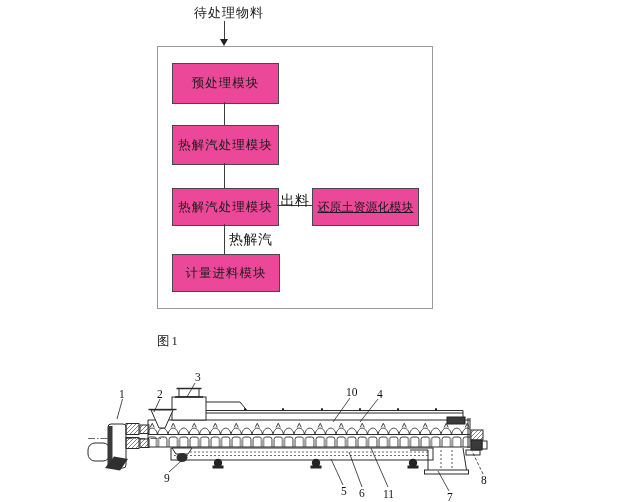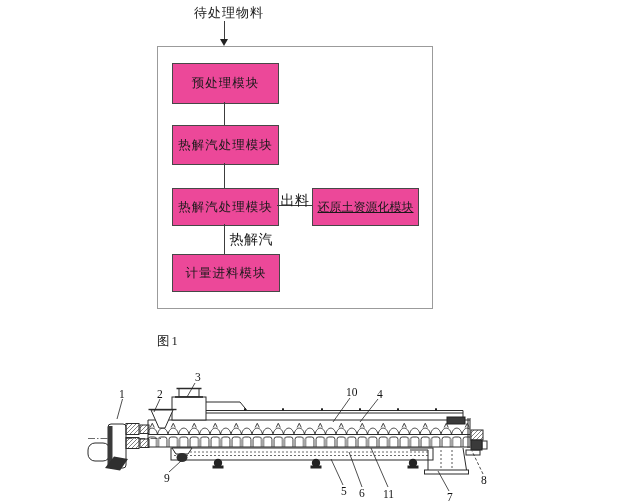--- a/index.html
+++ b/index.html
@@ -48,21 +48,21 @@
     </div>
 
     <div class="hline" style="left:277px;top:205px;width:35px"></div>
     <div class="fc-label small" style="left:279px;top:192px;width:32px">出料</div>
 
     <div class="box tight" style="left:312px;top:188px;width:105px;height:36px">
       <span>还原土资源化模块</span>
     </div>
 
     <div class="vline" style="left:224px;top:224px;height:30px"></div>
-    <div class="fc-label small" style="left:229px;top:231px;width:44px;text-align:right">热解汽</div>
+    <div class="fc-label small" style="left:229px;top:231px;width:44px;text-align:left">热解汽</div>
 
     <div class="box" style="left:172px;top:254px;width:106px;height:36px">
       <span>计量进料模块</span>
     </div>
 
     <div class="fc-caption" style="left:157px;top:333px;width:274px">图1</div>
   </div>
 
   <svg class="fig2" width="622" height="150" viewBox="0 0 622 150">
     <defs>

